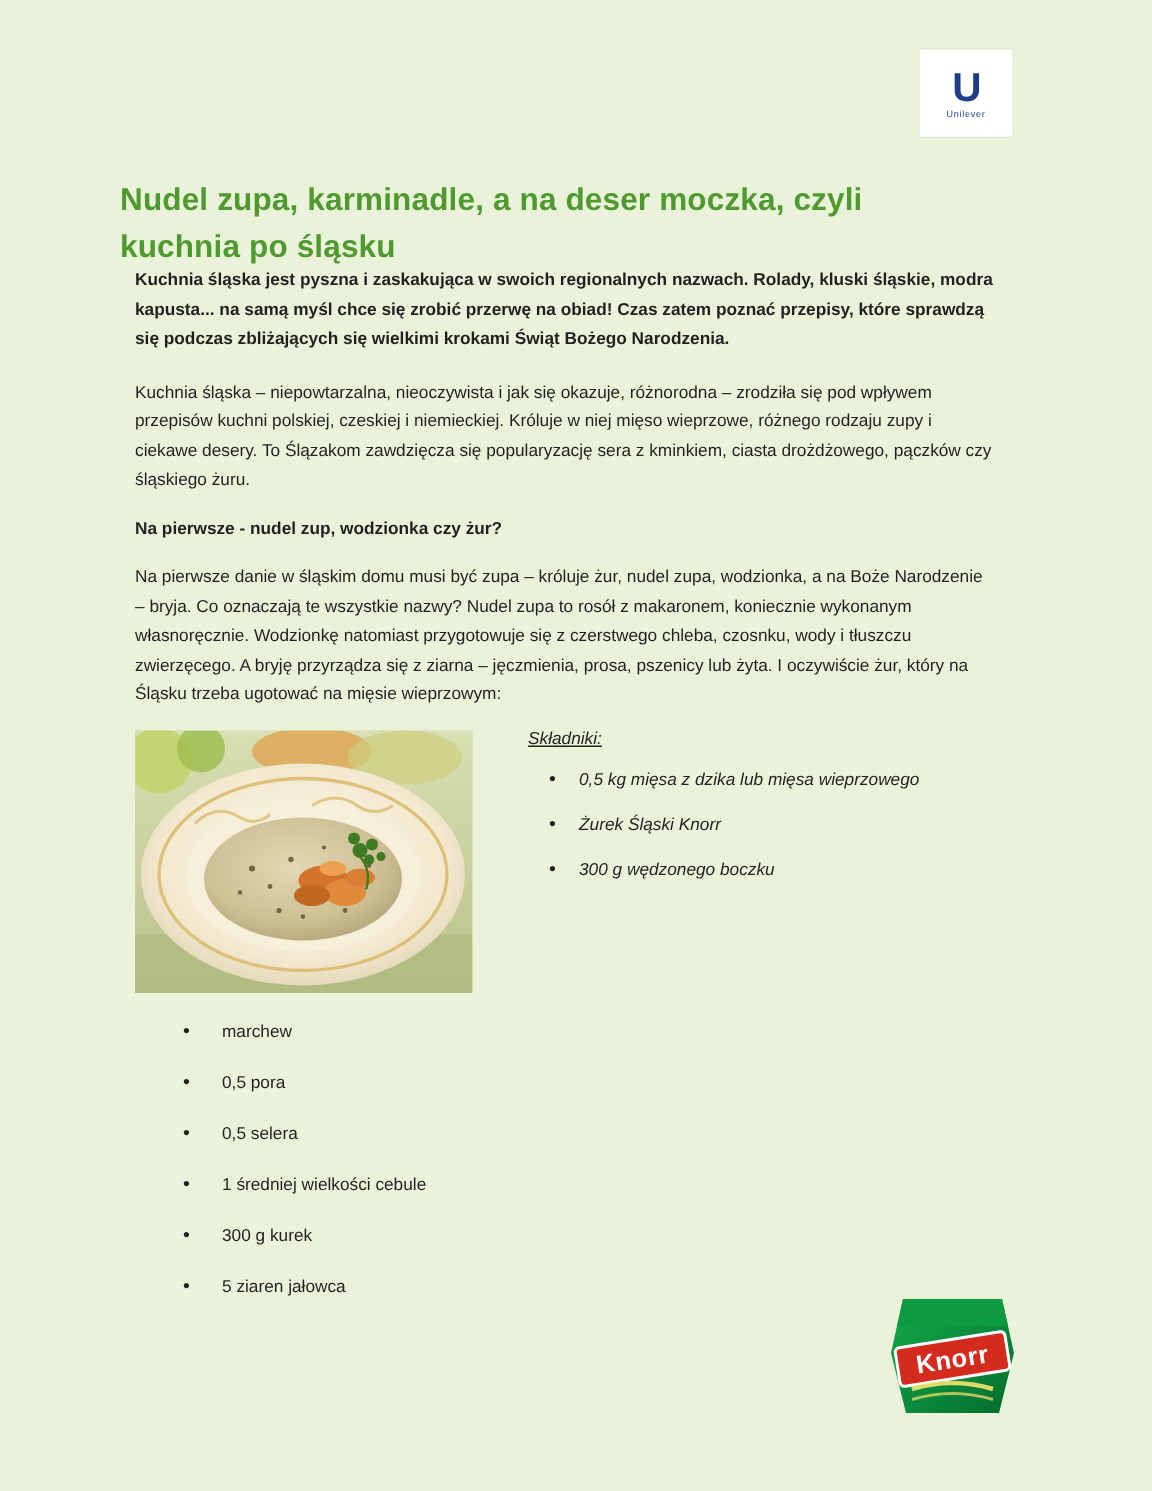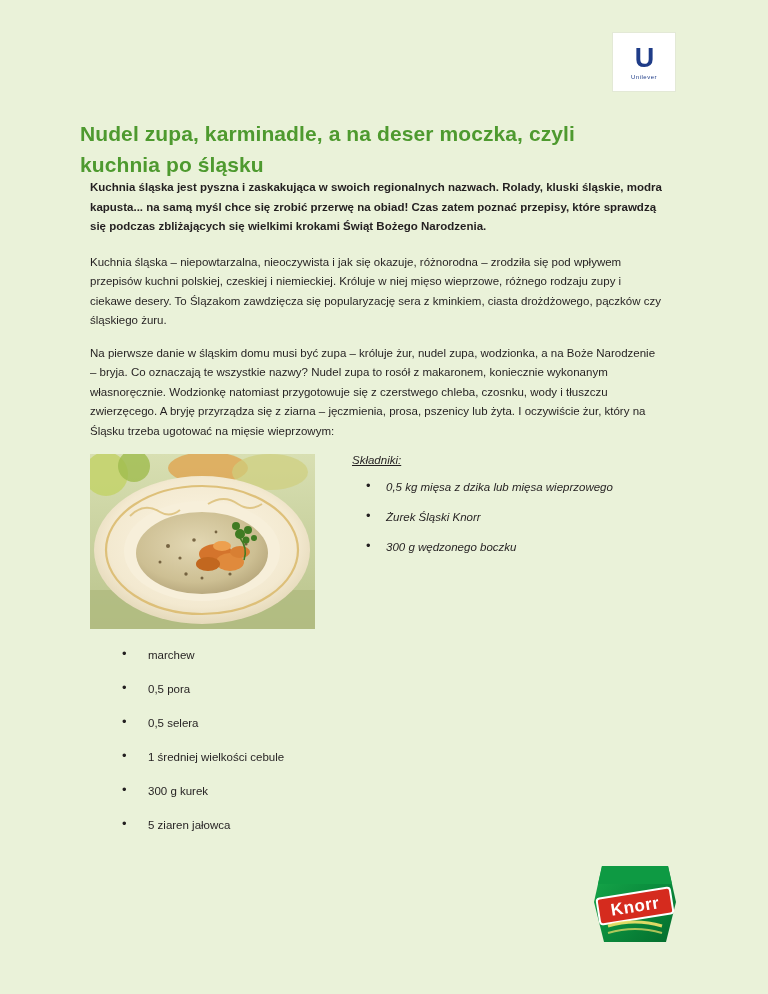--- a/index.html
+++ b/index.html
@@ -181,20 +181,21 @@
     <div class="u-glyph">U</div>
     <div class="u-word">Unilever</div>
   </div>
 
   <h1 class="doc-title">Nudel zupa, karminadle, a na deser moczka, czyli kuchnia po śląsku</h1>
 
   <div class="content">
 
     <p class="lead">Kuchnia śląska jest pyszna i zaskakująca w swoich regionalnych nazwach. Rolady, kluski śląskie, modra kapusta... na samą myśl chce się zrobić przerwę na obiad! Czas zatem poznać przepisy, które sprawdzą się podczas zbliżających się wielkimi krokami Świąt Bożego Narodzenia.</p>
     <p>Kuchnia śląska – niepowtarzalna, nieoczywista i jak się okazuje, różnorodna – zrodziła się pod wpływem przepisów kuchni polskiej, czeskiej i niemieckiej. Króluje w niej mięso wieprzowe, różnego rodzaju zupy i ciekawe desery. To Ślązakom zawdzięcza się popularyzację sera z kminkiem, ciasta drożdżowego, pączków czy śląskiego żuru.</p>
+    <p class="sub">Na pierwsze - nudel zup, wodzionka czy żur?</p>
     <p>Na pierwsze danie w śląskim domu musi być zupa – króluje żur, nudel zupa, wodzionka, a na Boże Narodzenie – bryja. Co oznaczają te wszystkie nazwy? Nudel zupa to rosół z makaronem, koniecznie wykonanym własnoręcznie. Wodzionkę natomiast przygotowuje się z czerstwego chleba, czosnku, wody i tłuszczu zwierzęcego. A bryję przyrządza się z ziarna – jęczmienia, prosa, pszenicy lub żyta. I oczywiście żur, który na Śląsku trzeba ugotować na mięsie wieprzowym:</p>
 
     <div class="media-row">
 
       <div class="soup-photo">
         <svg width="225" height="175" viewBox="0 0 225 175" xmlns="http://www.w3.org/2000/svg">
           <defs>
             <radialGradient id="bowlg" cx="50%" cy="45%" r="62%">
               <stop offset="0%" stop-color="#fdf7e6"></stop>
               <stop offset="70%" stop-color="#f3e9d0"></stop>

